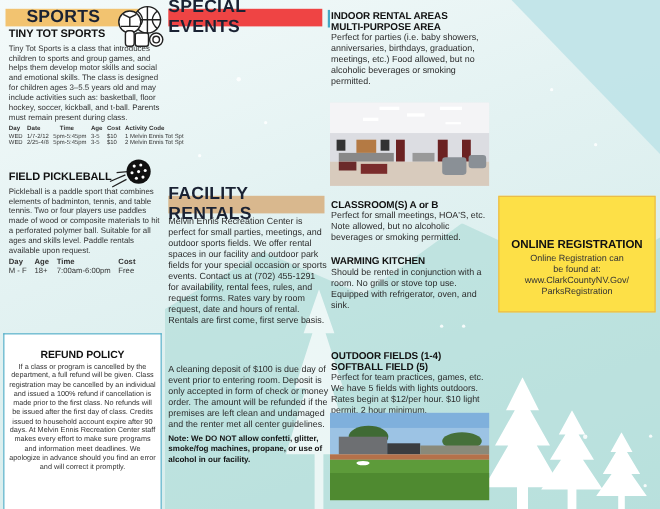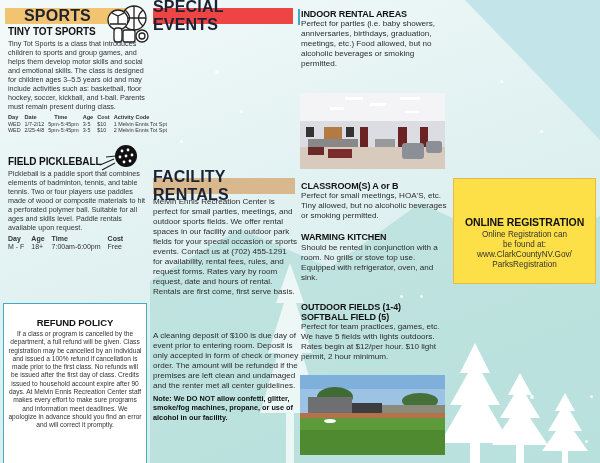--- a/index.html
+++ b/index.html
@@ -207,20 +207,21 @@
     <div class="blk" style="left:3px;top:331px;width:146px">
       <p class="body">A cleaning deposit of $100 is due day of event prior to entering room. Deposit is only accepted in form of check or money order. The amount will be refunded if the premises are left clean and undamaged and the renter met all center guidelines.</p>
       <p class="note" style="margin-top:3px">Note: We DO NOT allow confetti, glitter, smoke/fog machines, propane, or use of alcohol in our facility.</p>
     </div>
   </div>
 
   <div class="col col3">
     <div style="position:absolute;left:0;top:9px;width:2px;height:16px;background:#46a8c4"></div>
     <div class="blk" style="left:3px;top:9px;width:147px">
       <h3>INDOOR RENTAL AREAS</h3>
+      <h3>MULTI-PURPOSE AREA</h3>
       <p class="body">Perfect for parties (i.e. baby showers, anniversaries, birthdays, graduation, meetings, etc.) Food allowed, but no alcoholic beverages or smoking permitted.</p>
     </div>
 
     <div class="photo" style="left:2px;top:93px;width:145px;height:76px">
       <svg width="145" height="76" viewBox="0 0 145 76">
         <rect width="145" height="76" fill="#e9eaee"></rect>
         <rect width="145" height="28" fill="#f4f4f6"></rect>
         <rect x="45" y="4" width="18" height="3" fill="#fff"></rect>
         <rect x="70" y="10" width="16" height="3" fill="#fff"></rect>
         <rect x="30" y="14" width="14" height="3" fill="#fff"></rect>
@@ -238,27 +239,27 @@
         <rect x="0" y="54" width="145" height="22" fill="#d8cbbd"></rect>
         <rect x="8" y="54" width="16" height="8" fill="#6b2a2a"></rect>
         <rect x="28" y="56" width="24" height="9" fill="#7a2c2c"></rect>
         <rect x="102" y="50" width="22" height="16" rx="3" fill="#8a9096"></rect>
         <rect x="126" y="48" width="16" height="12" rx="3" fill="#8a9096"></rect>
       </svg>
     </div>
 
     <div class="blk" style="left:3px;top:181px;width:147px">
       <h3>CLASSROOM(S) A or B</h3>
-      <p class="body">Perfect for small meetings, HOA'S, etc. Tiny allowed, but no alcoholic beverages or smoking permitted.</p>
+      <p class="body">Perfect for small meetings, HOA'S, etc. Note allowed, but no alcoholic beverages or smoking permitted.</p>
     </div>
     <div class="blk" style="left:3px;top:232px;width:147px">
       <h3 style="margin-bottom:1px">WARMING KITCHEN</h3>
       <p class="body">Should be rented in conjunction with a room.  No grills or stove top use. Equipped with refrigerator, oven, and sink.</p>
     </div>
-    <div class="blk" style="left:3px;top:302px;width:147px">
+    <div class="blk" style="left:3px;top:318px;width:147px">
       <h3>OUTDOOR FIELDS (1-4)</h3>
       <h3>SOFTBALL FIELD (5)</h3>
       <p class="body">Perfect for team practices, games, etc. We have 5 fields with lights outdoors. Rates begin at $12/per hour. $10 light permit, 2 hour minimum.</p>
     </div>
 
     <div class="photo" style="left:2px;top:375px;width:145px;height:80px">
       <svg width="145" height="80" viewBox="0 0 145 80">
         <rect width="145" height="38" fill="#9cc3e4"></rect>
         <rect y="0" width="145" height="14" fill="#7fb0dc"></rect>
         <ellipse cx="35" cy="22" rx="18" ry="10" fill="#3f6a34"></ellipse>

